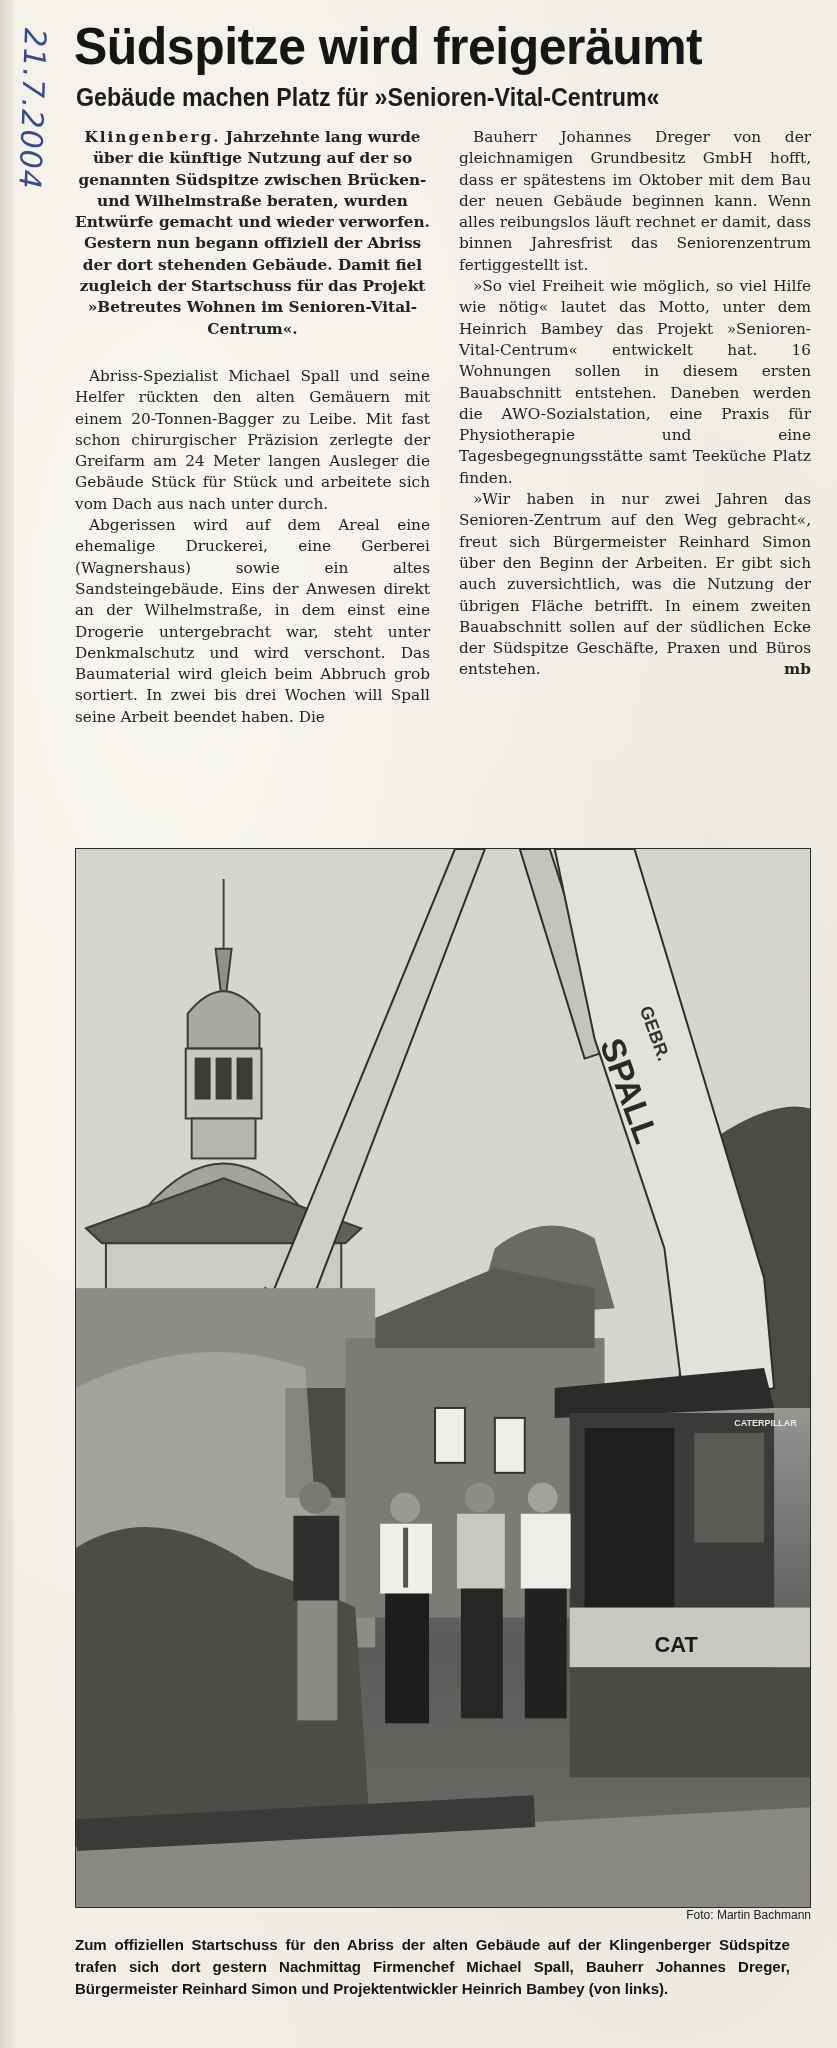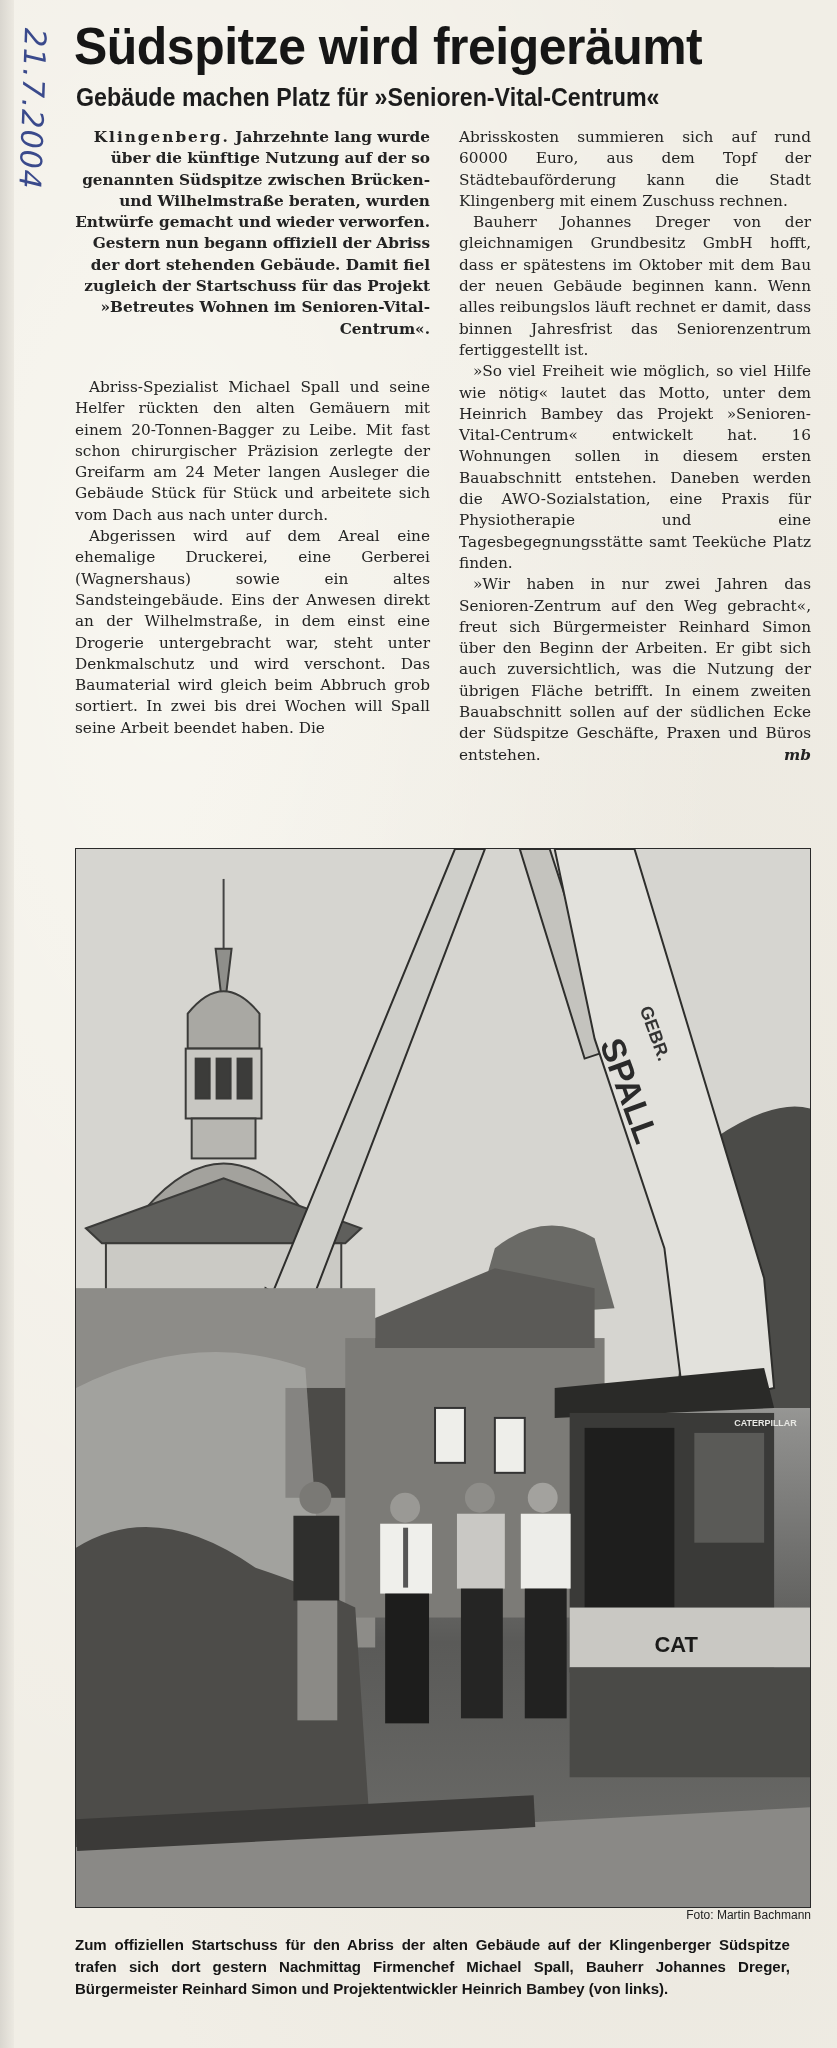--- a/index.html
+++ b/index.html
@@ -54,29 +54,28 @@
       font-size: 15.3px;
       line-height: 21.3px;
       text-align: justify;
       hyphens: manual;
       color: #232323;
     }
     .col-left { left: 75px; width: 355px; }
     .col-right { left: 459px; width: 352px; }
     .lead {
       font-weight: 700;
-      text-align: right;
-      margin-bottom: 37px;
+      text-align: center;
+      margin-bottom: 26px;
     }
     .dateline { letter-spacing: 2px; }
     .para { text-indent: 14px; }
     .para.noindent { text-indent: 0; }
     .byline {
       float: right;
-      font-style: italic;
       font-weight: 700;
     }
     .photo {
       position: absolute; left: 75px; top: 848px; width: 736px; height: 1060px;
       border: 1.5px solid #2a2a2a;
       background: linear-gradient(to bottom, #d9d8d3 0%, #cfcfcb 38%, #8e8e8c 55%, #5a5a58 75%, #6e6e6b 100%);
       overflow: hidden;
     }
     .photo svg { width: 100%; height: 100%; display: block; }
     .caption {
@@ -110,21 +109,20 @@
 <div class="col col-left">
   <p class="lead">
     <span class="dateline">Klingenberg.</span>
     <span>Jahrzehnte lang wurde über die künftige Nutzung auf der so genannten Südspitze zwischen Brücken- und Wilhelmstraße beraten, wurden Entwürfe gemacht und wieder verworfen. Gestern nun begann offiziell der Abriss der dort stehenden Gebäude. Damit fiel zugleich der Startschuss für das Projekt »Betreutes Wohnen im Senioren-Vital-Centrum«.</span>
   </p>
   <p class="para">Abriss-Spezialist Michael Spall und seine Helfer rückten den alten Gemäuern mit einem 20-Tonnen-Bagger zu Leibe. Mit fast schon chirurgischer Präzision zerlegte der Greifarm am 24 Meter langen Ausleger die Gebäude Stück für Stück und arbeitete sich vom Dach aus nach unter durch.</p>
   <p class="para">Abgerissen wird auf dem Areal eine ehemalige Druckerei, eine Gerberei (Wagnershaus) sowie ein altes Sandsteingebäude. Eins der Anwesen direkt an der Wilhelmstraße, in dem einst eine Drogerie untergebracht war, steht unter Denkmalschutz und wird verschont. Das Baumaterial wird gleich beim Abbruch grob sortiert. In zwei bis drei Wochen will Spall seine Arbeit beendet haben. Die</p>
 </div>
 
 <div class="col col-right">
-  <p class="para noindent">Abrisskosten summieren sich auf rund 60000 Euro, aus dem Topf der Städtebauförderung kann die Stadt Klingenberg mit einem Zuschuss rechnen.</p>
   <p class="para">Bauherr Johannes Dreger von der gleichnamigen Grundbesitz GmbH hofft, dass er spätestens im Oktober mit dem Bau der neuen Gebäude beginnen kann. Wenn alles reibungslos läuft rechnet er damit, dass binnen Jahresfrist das Seniorenzentrum fertiggestellt ist.</p>
   <p class="para">»So viel Freiheit wie möglich, so viel Hilfe wie nötig« lautet das Motto, unter dem Heinrich Bambey das Projekt »Senioren-Vital-Centrum« entwickelt hat. 16 Wohnungen sollen in diesem ersten Bauabschnitt entstehen. Daneben werden die AWO-Sozialstation, eine Praxis für Physiotherapie und eine Tagesbegegnungsstätte samt Teeküche Platz finden.</p>
   <p class="para">
     <span>»Wir haben in nur zwei Jahren das Senioren-Zentrum auf den Weg gebracht«, freut sich Bürgermeister Reinhard Simon über den Beginn der Arbeiten. Er gibt sich auch zuversichtlich, was die Nutzung der übrigen Fläche betrifft. In einem zweiten Bauabschnitt sollen auf der südlichen Ecke der Südspitze Geschäfte, Praxen und Büros entstehen.</span>
     <span class="byline">mb</span>
   </p>
 </div>
 
 <div class="photo">
   <svg viewBox="0 0 736 1060" preserveAspectRatio="none">

